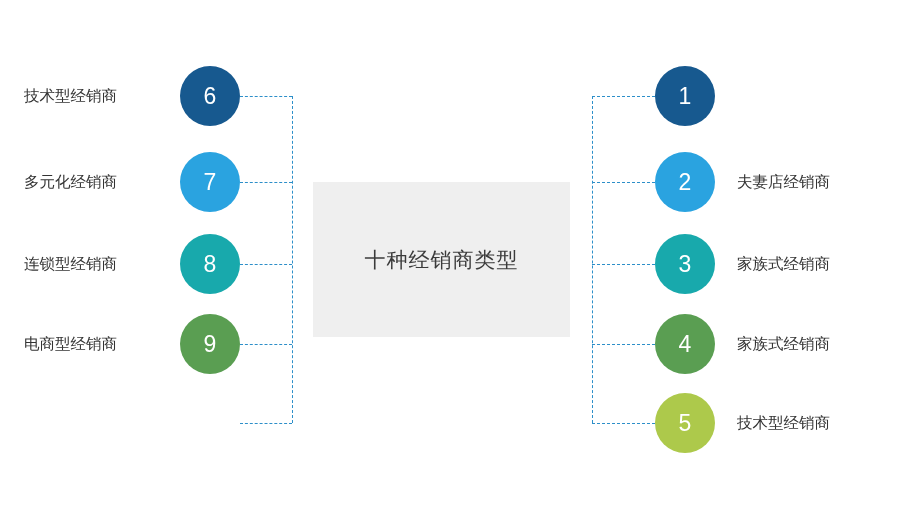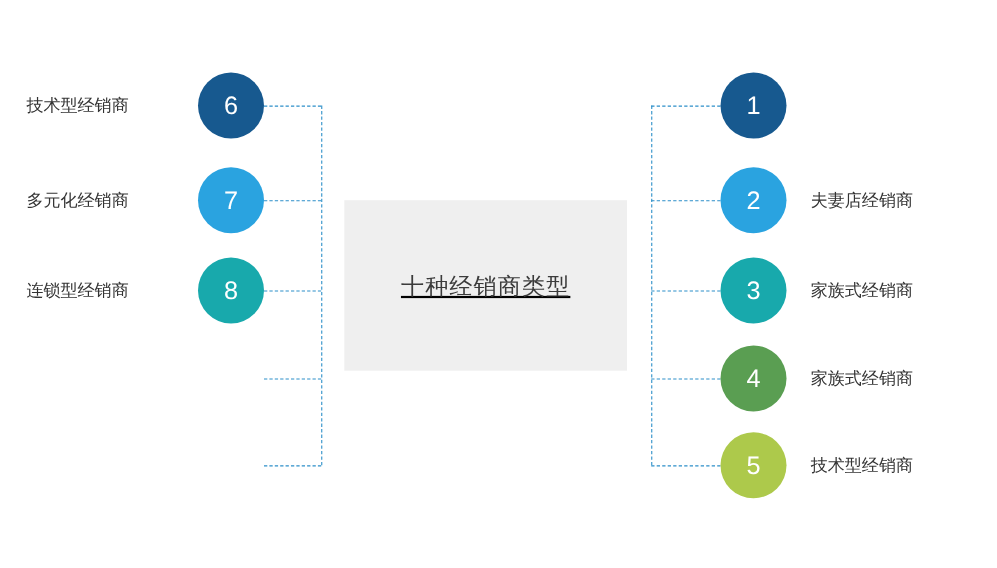--- a/index.html
+++ b/index.html
@@ -23,21 +23,20 @@
   .center-box {
     position: absolute;
     left: 313px;
     top: 182px;
     width: 257px;
     height: 155px;
     background: #efefef;
     display: flex;
     align-items: center;
     justify-content: center;
-    text-decoration: underline;
   }
   .center-box-label {
     font-size: 21px;
     color: #3b3b3b;
     letter-spacing: 1px;
   }
 
   
   .conn {
     position: absolute;
@@ -123,20 +122,24 @@
     <span class="bubble" style="background:#17598f;">6</span>
   </div>
   <div class="node left" style="top:151px;">
     <span class="node-label">多元化经销商</span>
     <span class="bubble" style="background:#2aa3e0;">7</span>
   </div>
   <div class="node left" style="top:233px;gap:10px;">
     <span class="node-label">连锁型经销商</span>
     <span class="bubble" style="background:#18a9ac;">8</span>
   </div>
+  <div class="node left" style="top:313px;">
+    <span class="node-label">电商型经销商</span>
+    <span class="bubble" style="background:#5a9e52;">9</span>
+  </div>
 
   <div class="node right" style="top:65px;">
     <span class="bubble" style="background:#17598f;">1</span>
   </div>
   <div class="node right" style="top:151px;">
     <span class="bubble" style="background:#2aa3e0;">2</span>
     <span class="node-label">夫妻店经销商</span>
   </div>
   <div class="node right" style="top:233px;">
     <span class="bubble" style="background:#18a9ac;">3</span>

